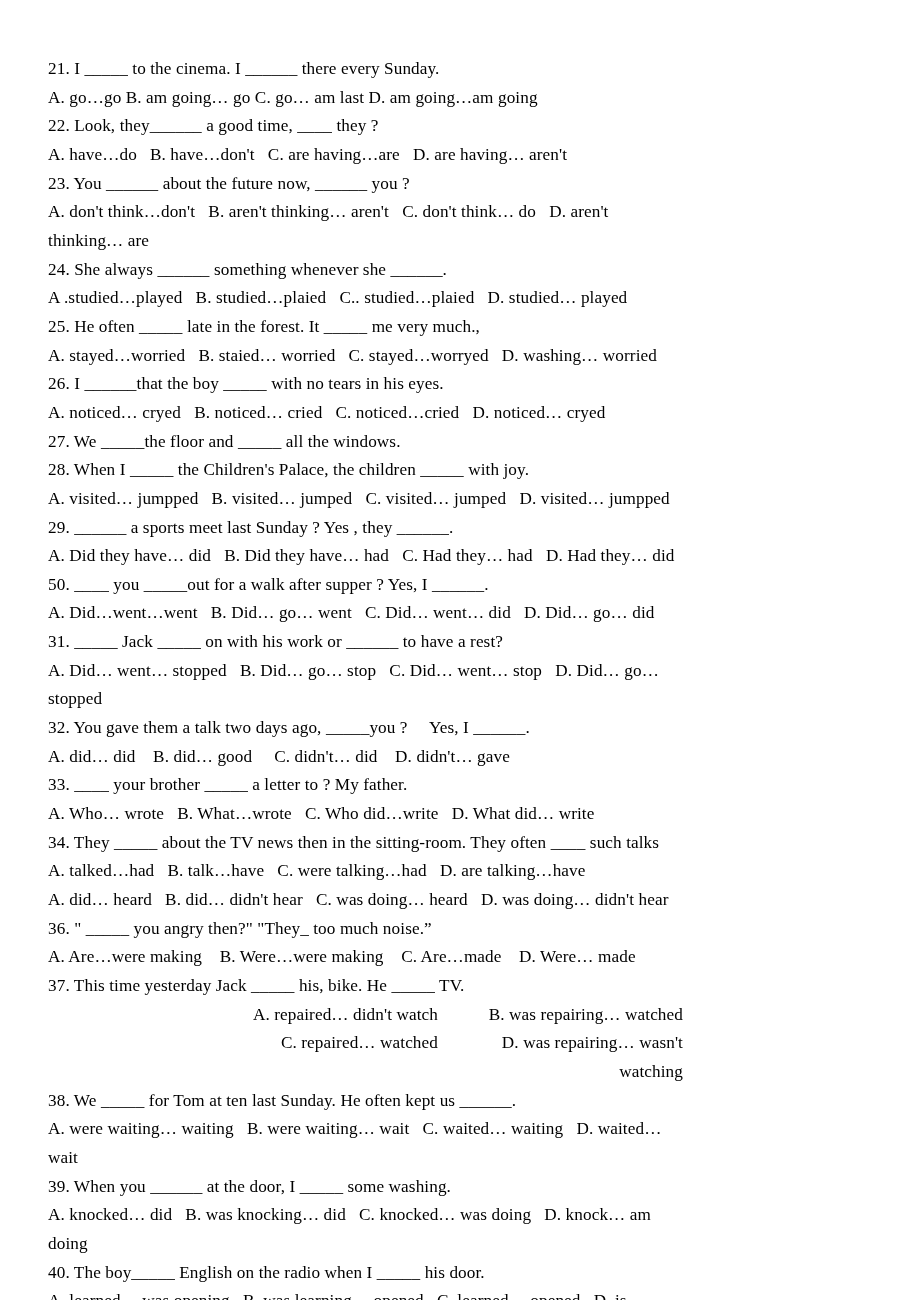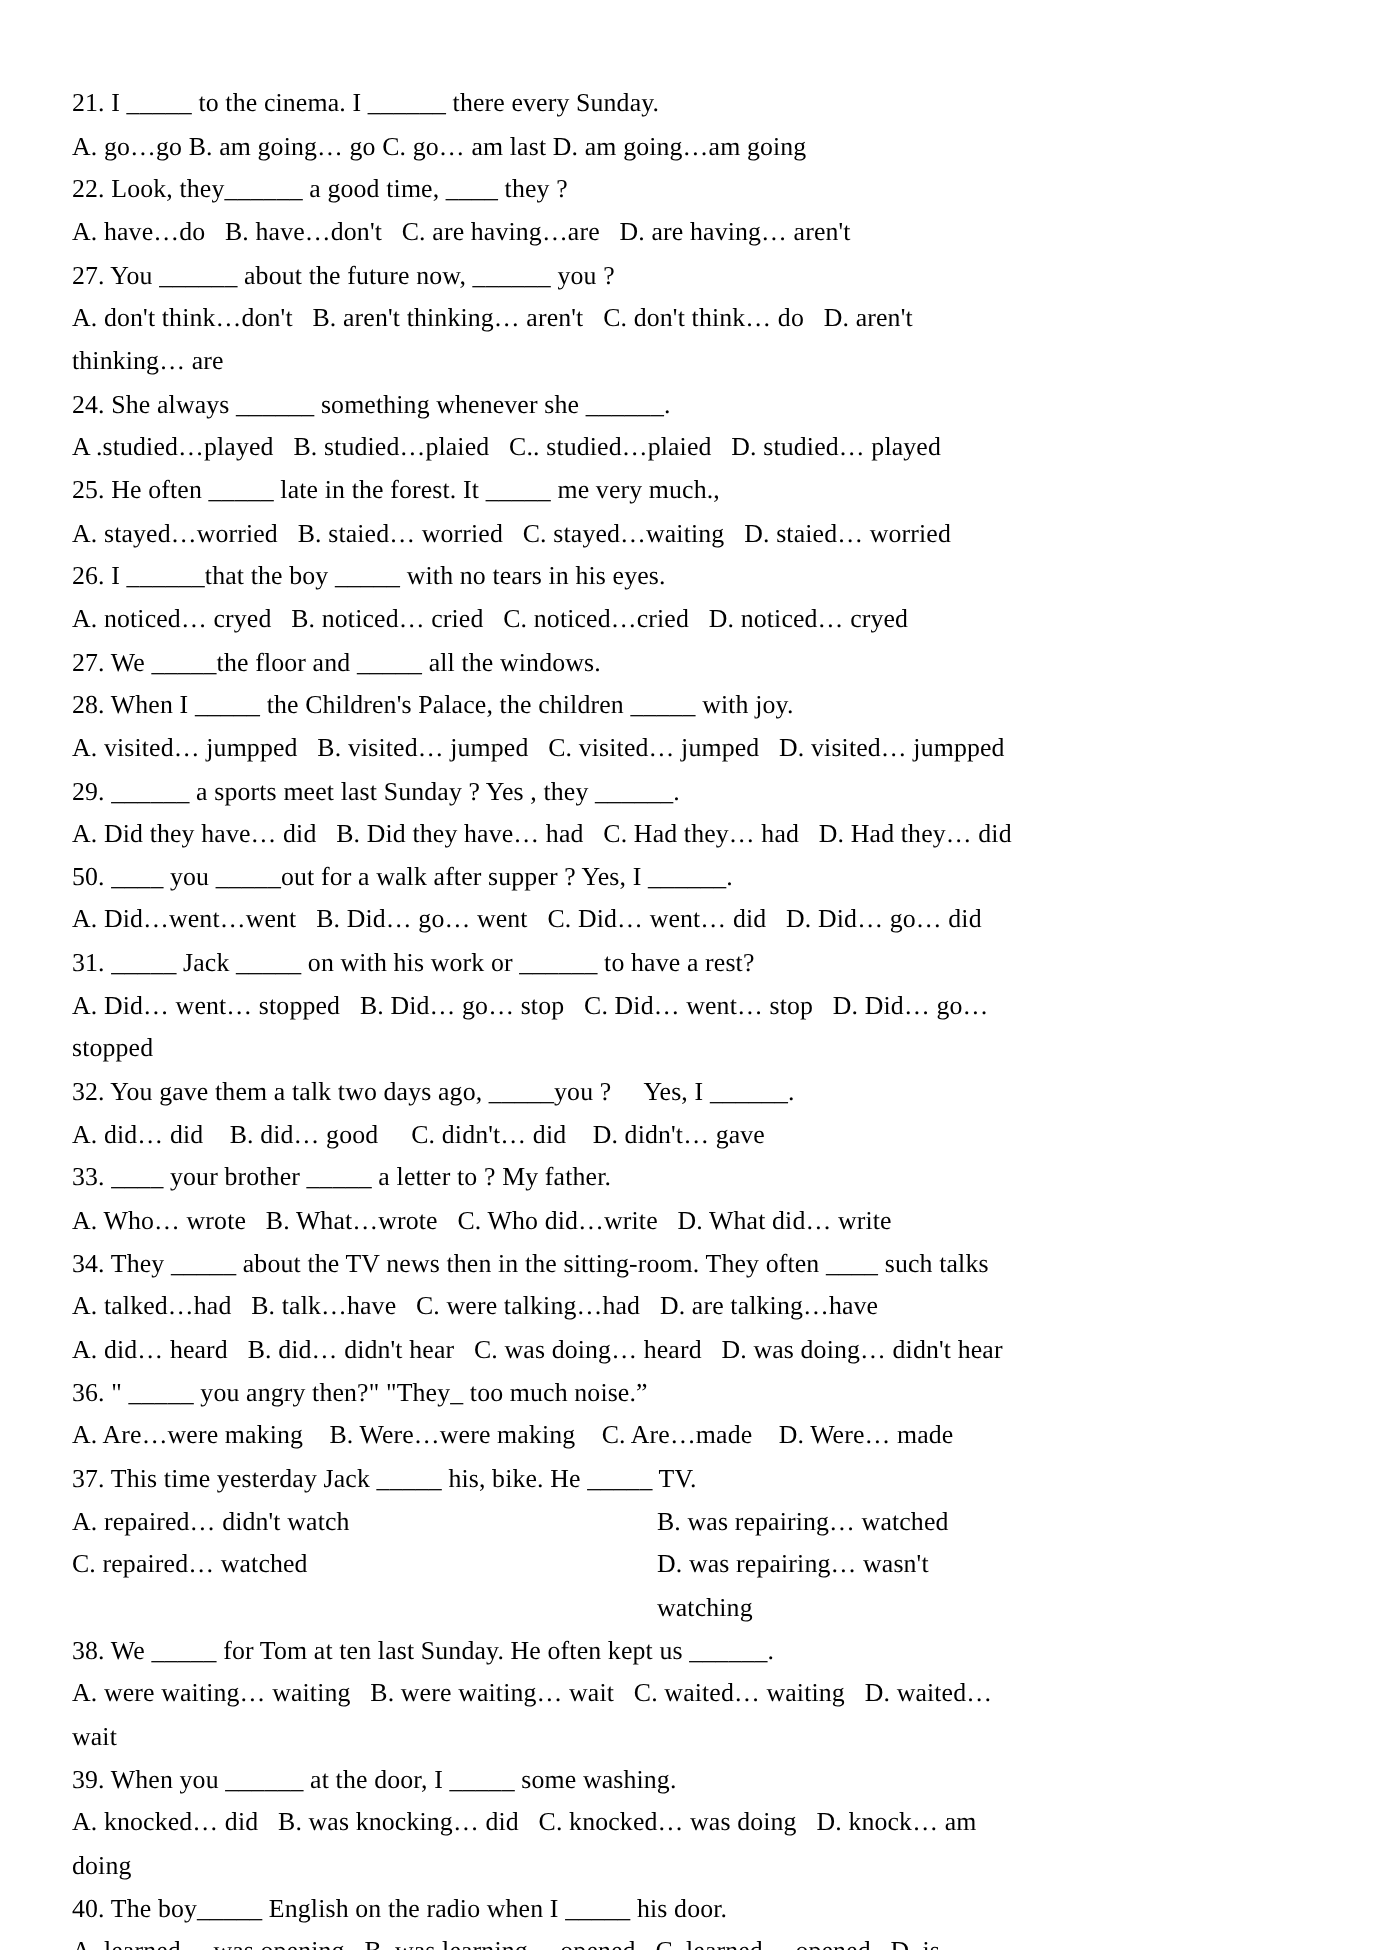--- a/index.html
+++ b/index.html
@@ -37,52 +37,53 @@
   }
   .stem { }
   .opts { }
   
   .opts-2col {
     display: flex;
     font-size: 17.2px;
     line-height: 28.65px;
     white-space: pre-wrap;
     letter-spacing: 0.1px;
+    text-align: right;
   }
   .opts-2col .col-a { width: 390px; flex: 0 0 390px; }
   .opts-2col .col-b { flex: 1 1 auto; }
 </style>
 </head>
 <body>
 
 <div id="sheet">
 
   <div class="qblock">
     <div class="line stem">21. I _____ to the cinema. I ______ there every Sunday.</div>
     <div class="line opts">A. go…go B. am going… go C. go… am last D. am going…am going</div>
   </div>
 
   <div class="qblock">
     <div class="line stem">22. Look, they______ a good time, ____ they ?</div>
     <div class="line opts">A. have…do   B. have…don't   C. are having…are   D. are having… aren't</div>
   </div>
 
   <div class="qblock">
-    <div class="line stem">27. You ______ about the future now, ______ you ?</div>
+    <div class="line stem">23. You ______ about the future now, ______ you ?</div>
     <div class="line opts">A. don't think…don't   B. aren't thinking… aren't   C. don't think… do   D. aren't thinking… are</div>
   </div>
 
   <div class="qblock">
     <div class="line stem">24. She always ______ something whenever she ______.</div>
     <div class="line opts">A .studied…played   B. studied…plaied   C.. studied…plaied   D. studied… played</div>
   </div>
 
   <div class="qblock">
     <div class="line stem">25. He often _____ late in the forest. It _____ me very much.,</div>
-    <div class="line opts">A. stayed…worried   B. staied… worried   C. stayed…waiting   D. staied… worried</div>
+    <div class="line opts">A. stayed…worried   B. staied… worried   C. stayed…worryed   D. washing… worried</div>
   </div>
 
   <div class="qblock">
     <div class="line stem">26. I ______that the boy _____ with no tears in his eyes.</div>
     <div class="line opts">A. noticed… cryed   B. noticed… cried   C. noticed…cried   D. noticed… cryed</div>
   </div>
 
   <div class="qblock">
     <div class="line stem">27. We _____the floor and _____ all the windows.</div>
   </div>

